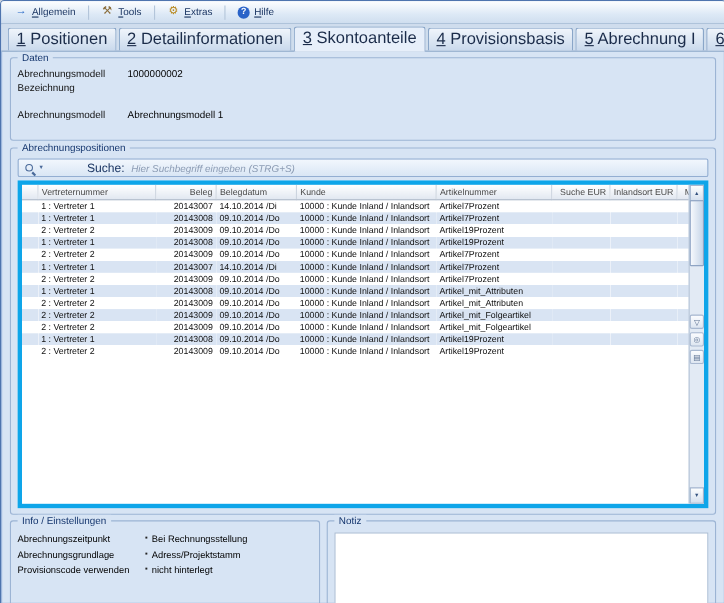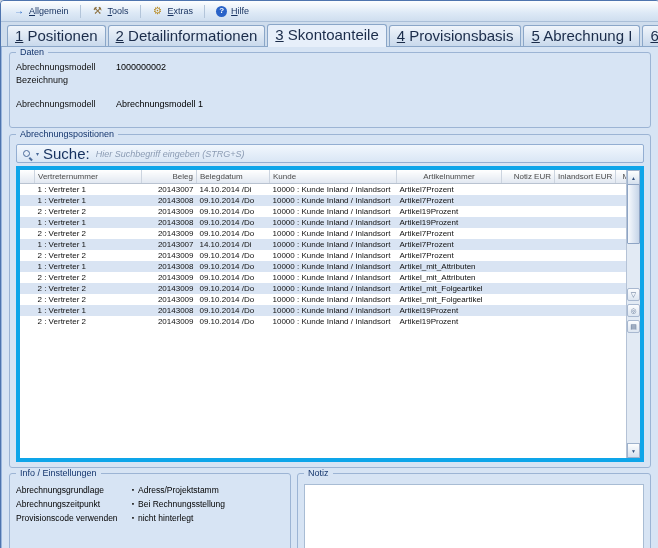--- a/index.html
+++ b/index.html
@@ -55,21 +55,21 @@
 
   
   .group.positions{flex:0 0 318px;height:318px;margin-bottom:5px;display:flex;flex-direction:column;}
   .searchbar{flex:0 0 15px;display:flex;align-items:center;gap:4px;padding:0 5px;margin-bottom:3px;
              border:1px solid #93aed2;border-radius:2px;background:linear-gradient(#f2f7fd,#d9e6f5);}
   .mag{position:relative;width:10px;height:10px;flex:0 0 10px;}
   .mag::before{content:"";position:absolute;left:1px;top:1px;width:5px;height:5px;border:1.5px solid #4a6a9a;border-radius:50%;}
   .mag::after{content:"";position:absolute;left:8px;top:8px;width:4px;height:1.5px;background:#4a6a9a;
               transform:rotate(45deg);transform-origin:0 0;}
   .caret{font-size:6px;color:#4a6a9a;line-height:1;}
-  .search-label{font-size:15px;color:#15305e;}
+  .search-label{font-size:11px;color:#15305e;margin-left:36px;}
   .search-input{flex:1;border:none;outline:none;background:transparent;font-size:9px;height:12px;
                 font-family:"Liberation Sans",sans-serif;color:#222;}
   .search-input::placeholder{color:#8c9cb4;font-style:italic;}
 
   .table-wrap{flex:1;position:relative;background:#fff;border:4px solid #0ea5e9;overflow:hidden;}
   table.grid{table-layout:fixed;border-collapse:collapse;width:613px;}
   table.grid th{font-size:8px;font-weight:normal;color:#4a4a4a;height:13px;padding:0 3px;text-align:left;
                 background:linear-gradient(#ffffff,#e2e8f1);border-right:1px solid #ccd4df;
                 border-bottom:1px solid #b9c3d1;white-space:nowrap;overflow:hidden;}
   table.grid td{font-size:8px;color:#101010;height:11px;padding:0 3px;white-space:nowrap;overflow:hidden;}
@@ -165,22 +165,22 @@
 
       <div class="table-wrap">
         <table class="grid">
           <thead>
             <tr>
               <th class="ind"></th>
               <th style="width: 100px; text-align: left;">Vertreternummer</th>
                 <th style="width: 48px; text-align: right;">Beleg</th>
                 <th style="width: 66px; text-align: left;">Belegdatum</th>
                 <th style="width: 120px; text-align: left;">Kunde</th>
-                <th style="width: 98px; text-align: center;">Artikelnummer</th>
-                <th style="width: 46px; text-align: right;">Notiz EUR</th>
+                <th style="width: 98px; text-align: left;">Artikelnummer</th>
+                <th style="width: 46px; text-align: right;">Suche EUR</th>
                 <th style="width: 54px; text-align: right;">Inlandsort EUR</th>
                 <th style="width: 28px; text-align: right;">Menge</th>
             </tr>
           </thead>
           <tbody>
               <tr>
                 <td class="ind"></td>
                 <td style="text-align: left;">1 : Vertreter 1</td>
                 <td style="text-align: right;">20143007</td>
                 <td style="text-align: left;">14.10.2014 /Di</td>
@@ -345,28 +345,28 @@
               <span>▼</span>
             </div>
         </div>
       </div>
     </div>
 
     <div class="bottom-row">
       <div class="group info">
         <span class="legend">Info / Einstellungen</span>
         <div class="info-row">
+          <span class="info-label">Abrechnungszeitpunkt</span>
+          <span class="bullet">▪</span>
+          <span class="info-value">Bei Rechnungsstellung</span>
+        </div>
+        <div class="info-row">
           <span class="info-label">Abrechnungsgrundlage</span>
           <span class="bullet">▪</span>
           <span class="info-value">Adress/Projektstamm</span>
-        </div>
-        <div class="info-row">
-          <span class="info-label">Abrechnungszeitpunkt</span>
-          <span class="bullet">▪</span>
-          <span class="info-value">Bei Rechnungsstellung</span>
         </div>
         <div class="info-row">
           <span class="info-label">Provisionscode verwenden</span>
           <span class="bullet">▪</span>
           <span class="info-value">nicht hinterlegt</span>
         </div>
       </div>
 
       <div class="group notiz">
         <span class="legend">Notiz</span>

